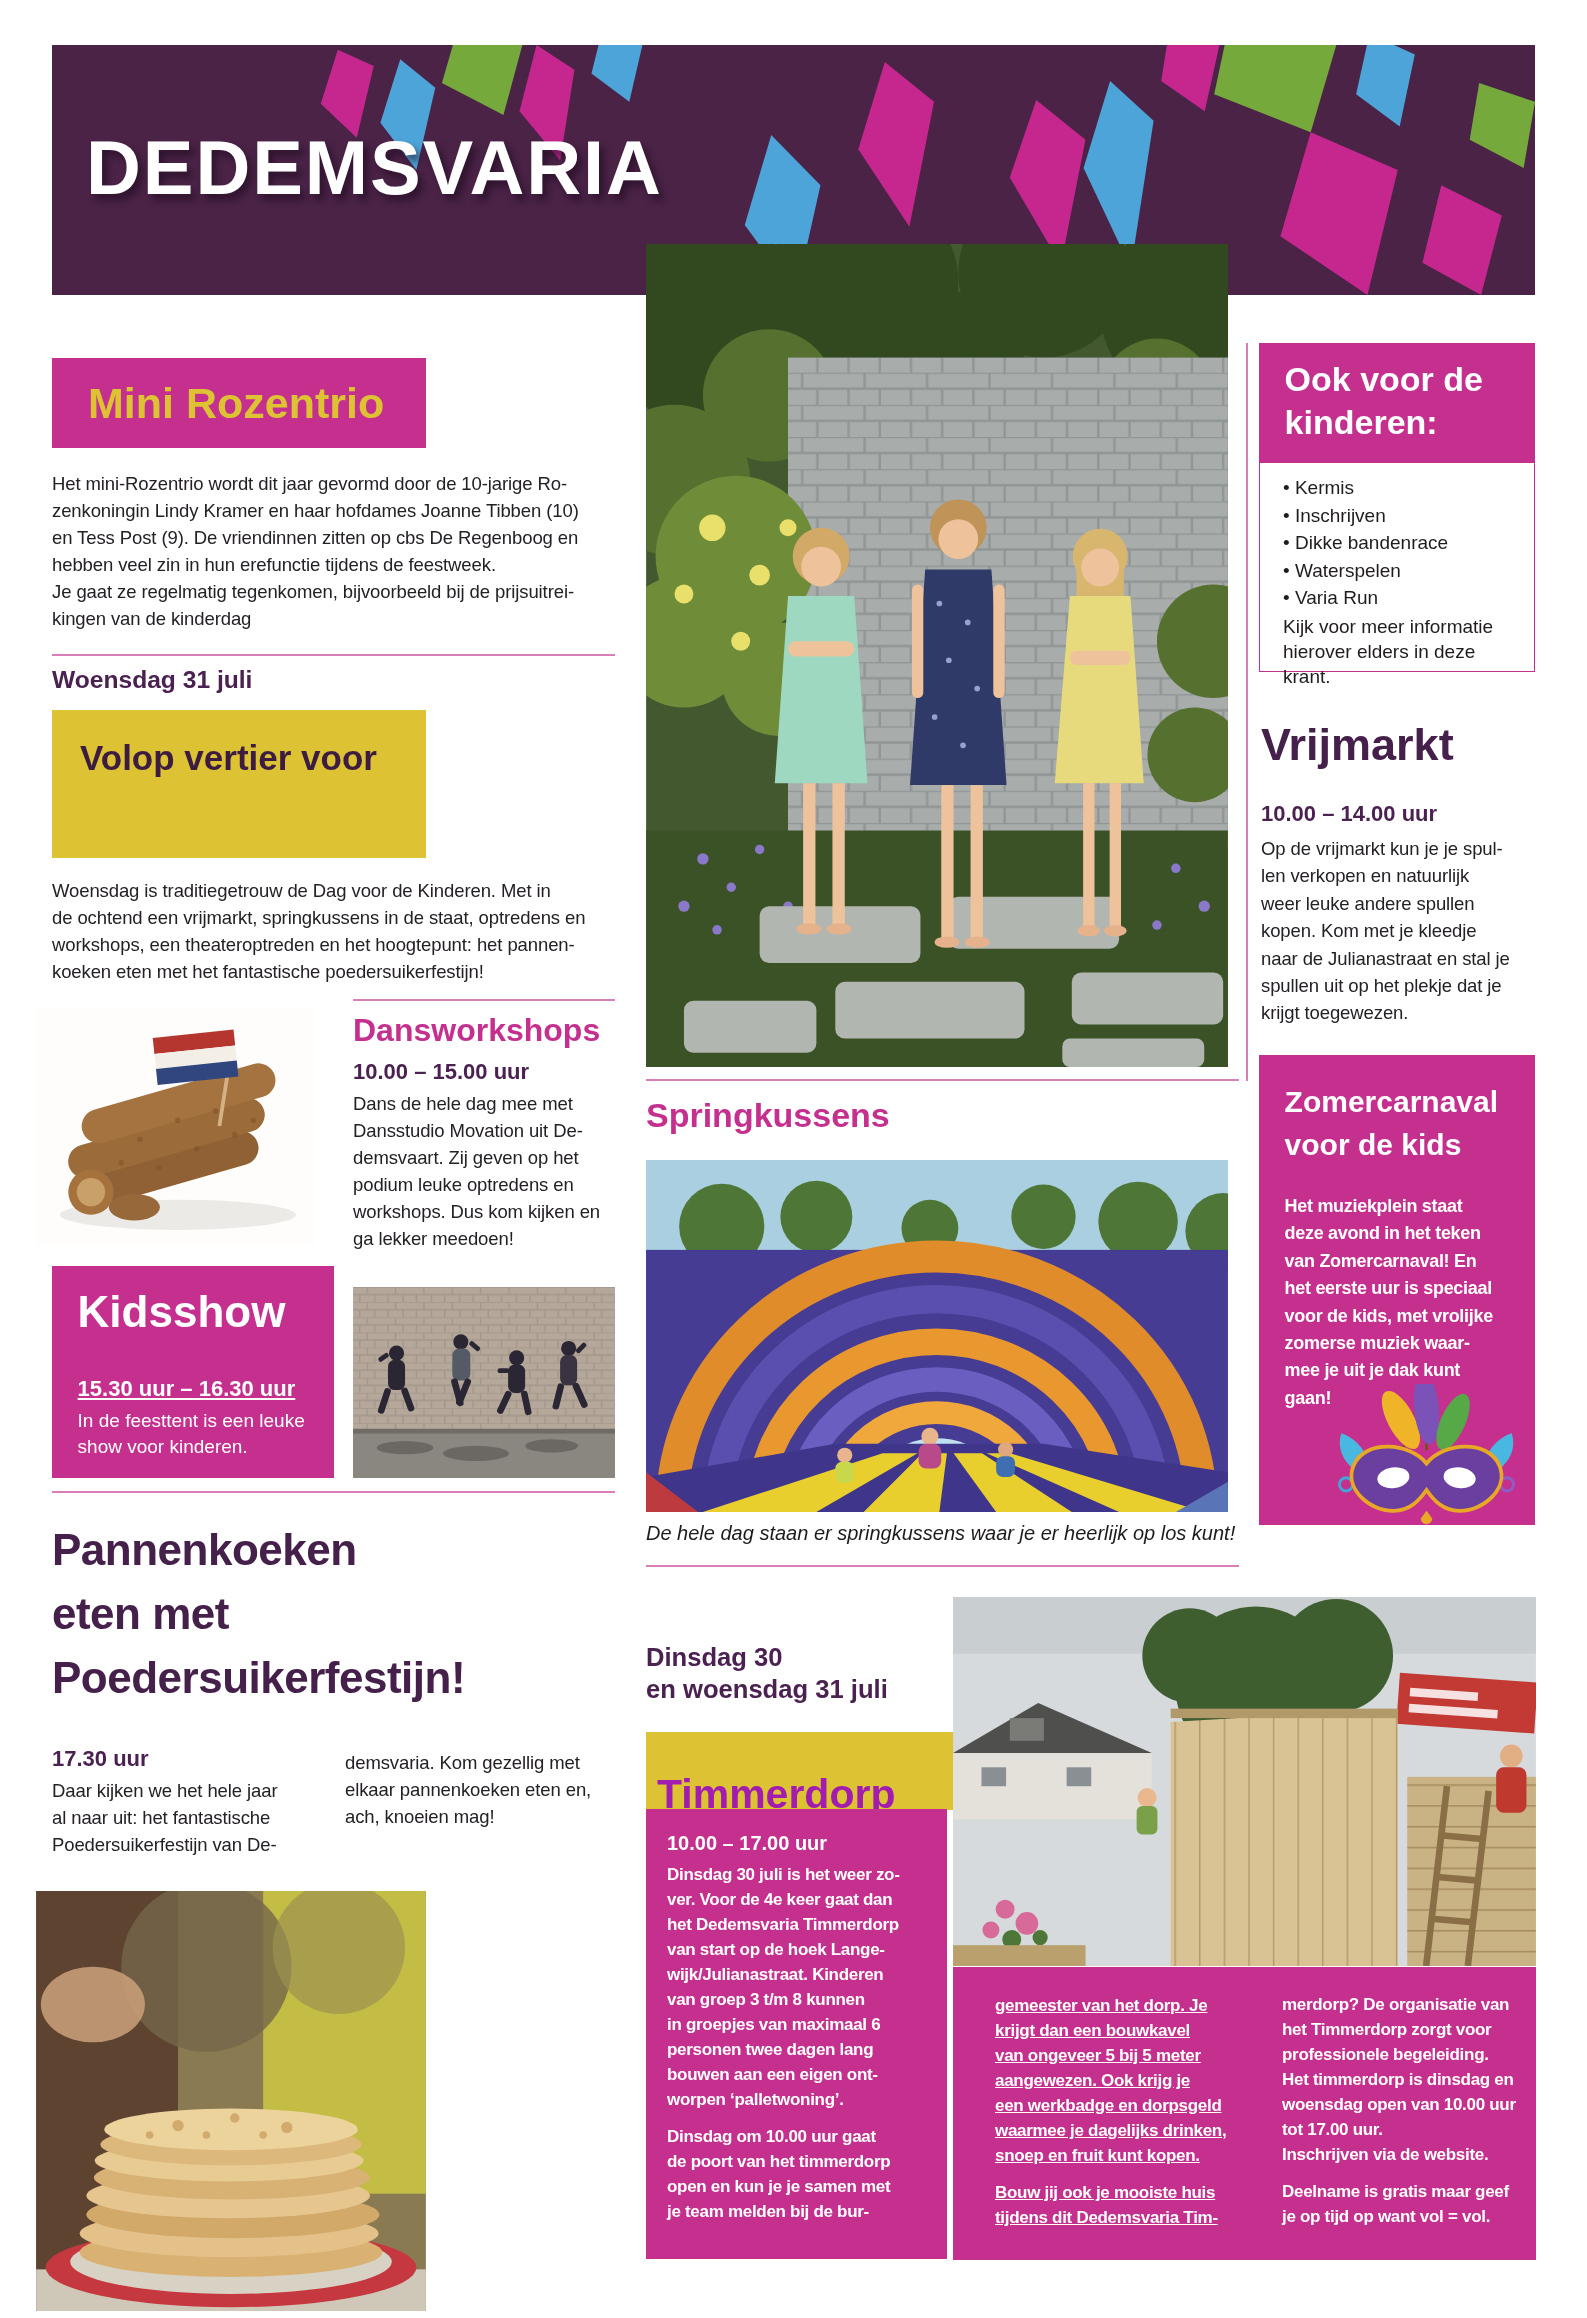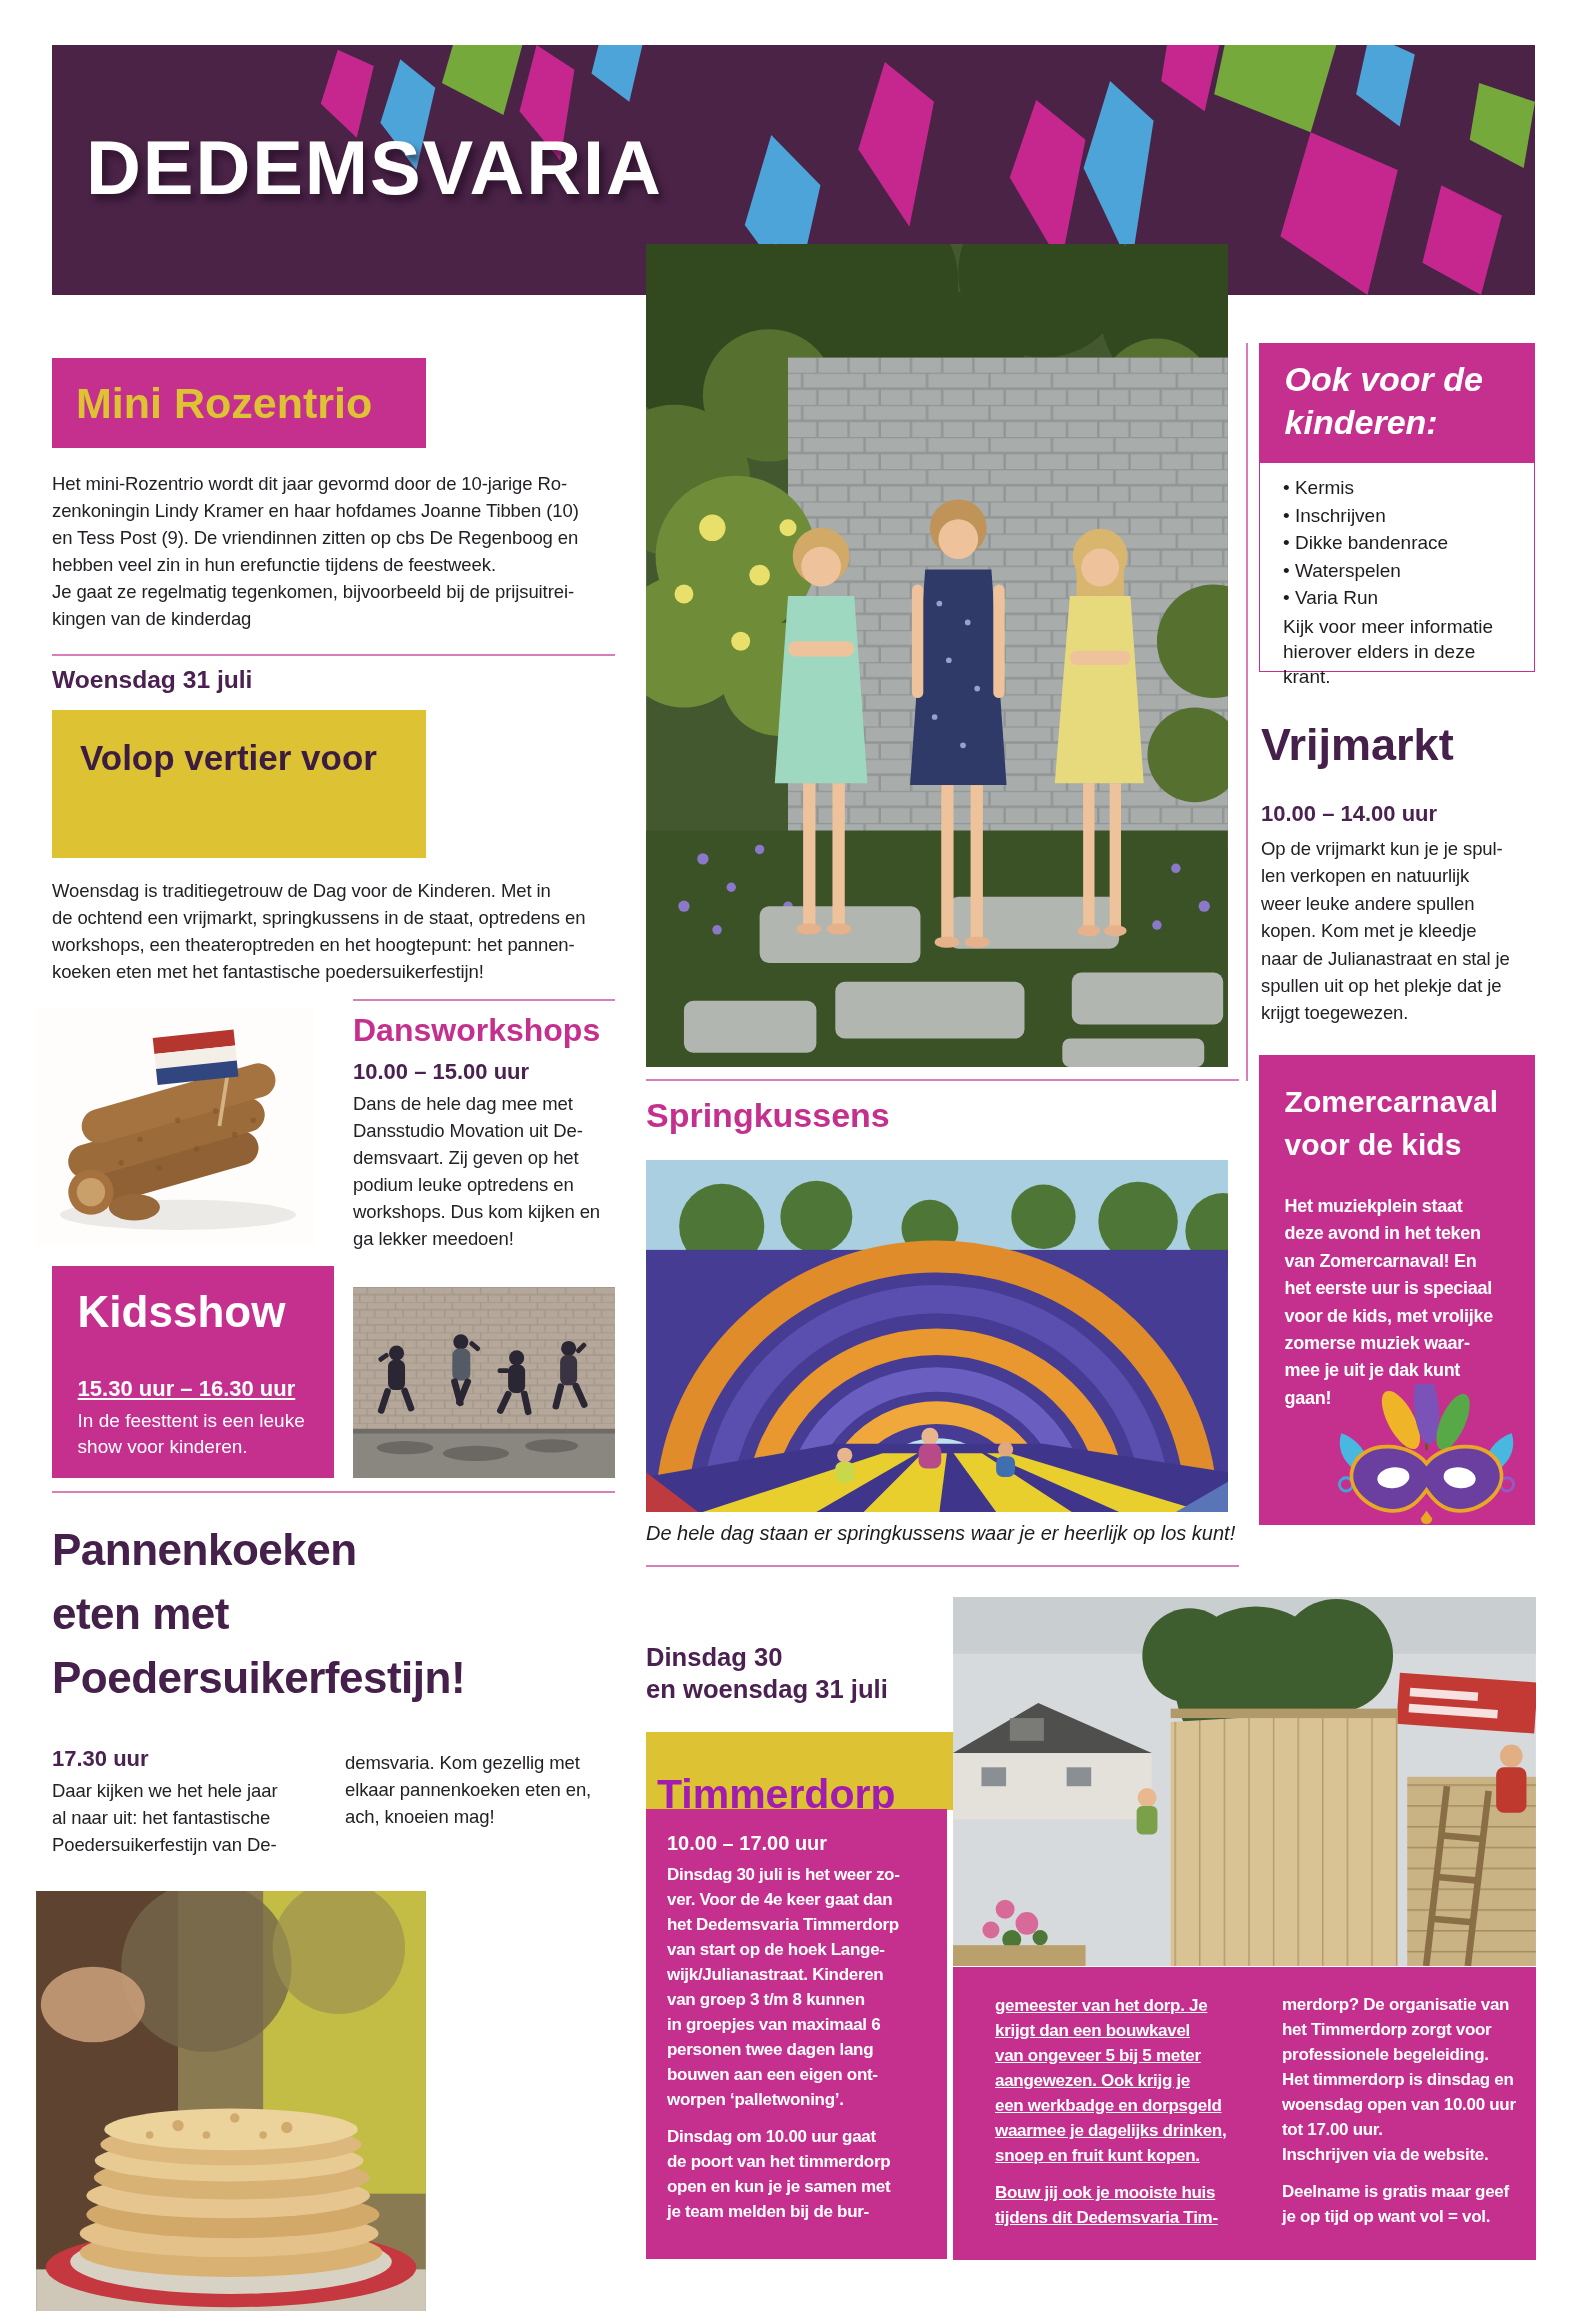--- a/index.html
+++ b/index.html
@@ -10,21 +10,21 @@
   .vr{position:absolute;width:1.9px;background:#d77fb6;}
   .ml{white-space:pre-line;}
   .body-text{font-size:18.5px;line-height:27px;color:#242026;letter-spacing:-0.1px;}
   .time{font-weight:bold;color:#4a2150;font-size:22px;}
   
   .masthead{left:52px;top:45px;width:1483px;height:250px;background:#4a2347;overflow:hidden;}
   .masthead-title{position:absolute;left:34px;top:79px;font-size:76px;font-weight:bold;color:#ffffff;
         letter-spacing:1.9px;text-shadow:4.7px 5.7px 7.6px rgba(25,8,25,0.55);}
   
   .mini-box{left:52px;top:358px;width:374px;height:90px;background:#c5308f;}
-  .mini-title{padding-left:24px;line-height:90px;font-size:43px;font-weight:bold;color:#ddc233;}
+  .mini-title{padding-left:36px;line-height:90px;font-size:43px;font-weight:bold;color:#ddc233;}
   .kicker{font-size:24.6px;font-weight:bold;color:#4a2150;}
   .yellow-box{left:52px;top:710px;width:374px;height:148px;background:#ddc233;
         padding:24px 0 0 28px;box-sizing:border-box;}
   .yellow-box div{font-size:35px;line-height:47px;font-weight:bold;color:#3c1d41;}
   .sec-title-pink{font-size:32px;font-weight:bold;color:#c5308f;}
   .kidsshow-box{left:52px;top:1266px;width:282px;height:212px;background:#c5308f;color:#fff;}
   .kidsshow-title{position:absolute;left:25.6px;top:21px;font-size:44px;font-weight:bold;color:#fff;}
   .kidsshow-time{position:absolute;left:25.6px;top:110px;font-size:22px;font-weight:bold;color:#fff;text-decoration:underline;}
   .kidsshow-body{position:absolute;left:25.6px;top:142px;font-size:19px;line-height:26px;color:#fff;}
   .pk-title{font-size:44px;line-height:64px;font-weight:bold;color:#44204a;letter-spacing:-0.5px;}
@@ -34,21 +34,21 @@
   .td-banner{left:646px;top:1732px;width:328px;height:78px;background:#ddc233;}
   .td-banner div{padding-left:11px;line-height:78px;font-size:41px;font-weight:bold;color:#a21caf;margin-top:23px;}
   .pinkbox{background:#c5308f;color:#fff;}
   .td-time{font-size:20px;font-weight:bold;color:#fff;margin-bottom:6.6px;}
   .td-par{font-size:17px;line-height:25px;font-weight:bold;color:#fff;letter-spacing:-0.3px;}
   .td-gap{margin-top:12.3px;}
   
   .ook-box{left:1259px;top:343px;width:276px;height:329px;background:#fff;
         border:1.9px solid #c5308f;box-sizing:border-box;}
   .ook-head{height:119px;background:#c5308f;color:#fff;padding:14px 0 0 24.6px;box-sizing:border-box;}
-  .ook-head div{font-size:34px;line-height:43px;font-weight:bold;font-style:italic;}
+  .ook-head div{font-size:34px;line-height:43px;font-weight:bold;}
   .ook-list{padding:11.4px 0 0 23px;font-size:19px;line-height:27.4px;color:#201c1e;}
   .ook-list .li::before{content:"• ";}
   .ook-note{padding:2.8px 9.5px 0 23px;font-size:19px;line-height:25px;color:#201c1e;}
   .vrij-title{font-size:45px;font-weight:bold;color:#44204a;}
   .zomer-box{left:1259px;top:1055px;width:276px;height:470px;background:#c5308f;overflow:hidden;}
   .zomer-title{position:absolute;left:25.6px;top:24.6px;font-size:30px;line-height:43px;font-weight:bold;color:#fff;}
   .zomer-body{position:absolute;left:25.6px;top:138px;font-size:18px;line-height:27.4px;font-weight:bold;
         color:#fff;letter-spacing:-0.3px;}
 </style>
 </head>

